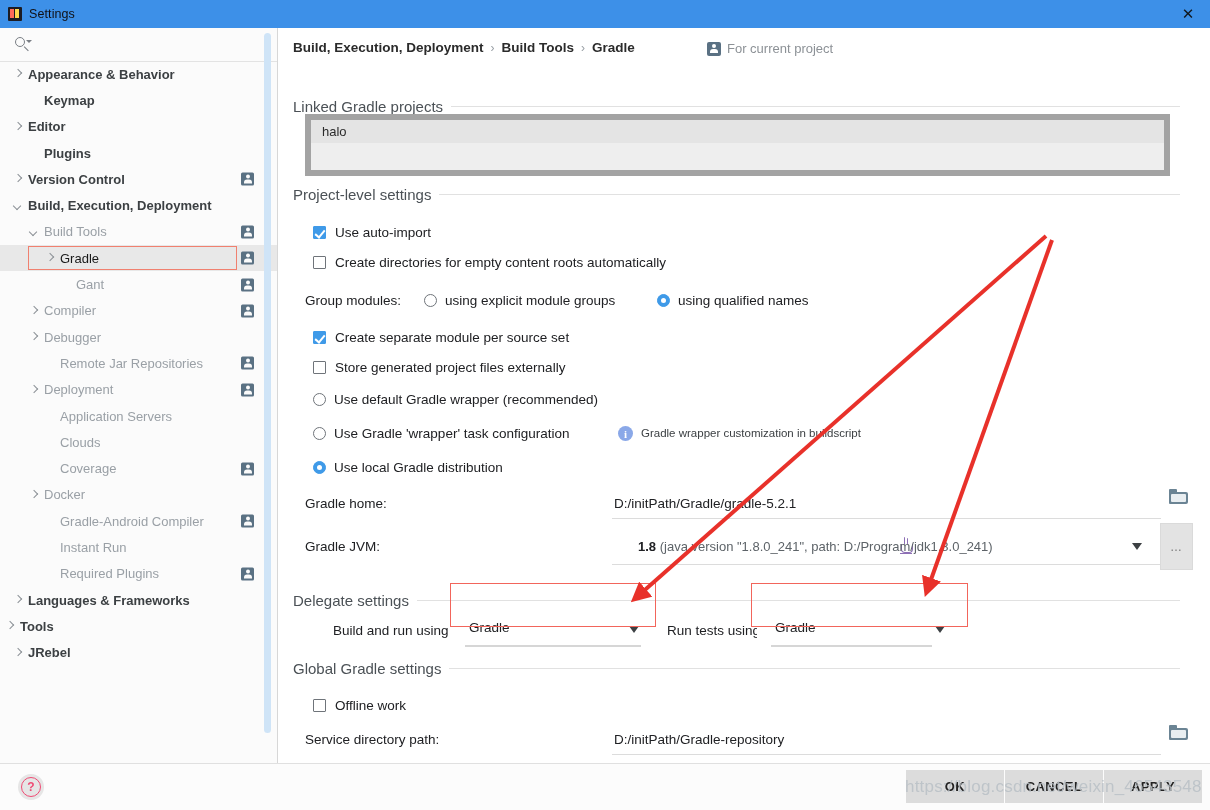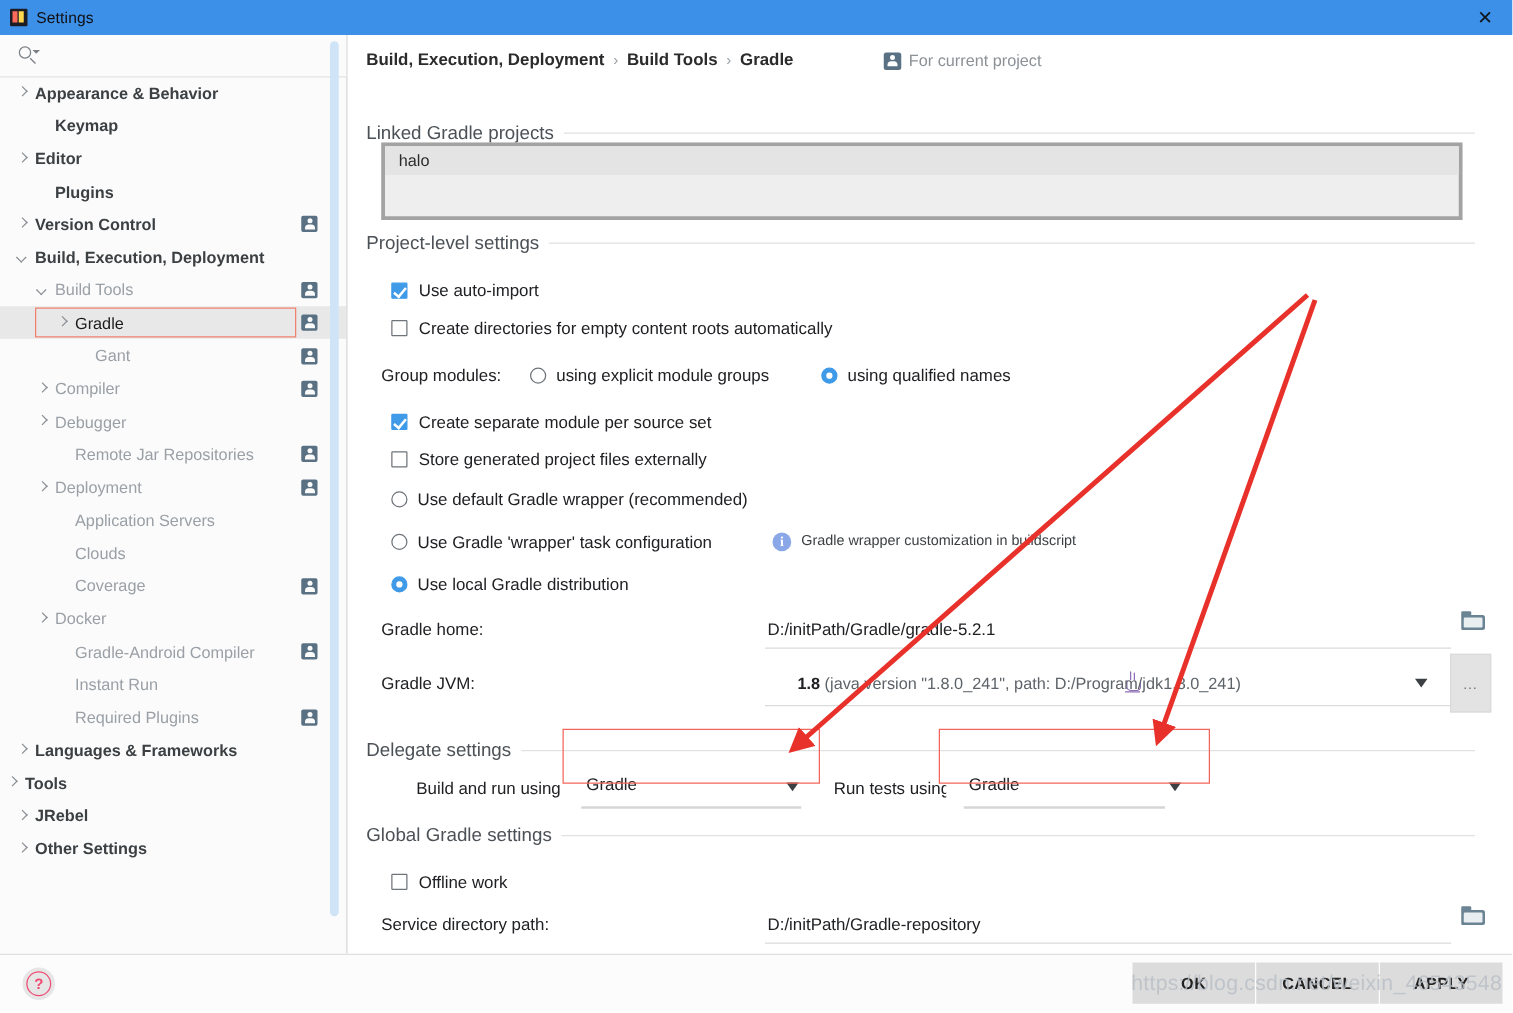--- a/index.html
+++ b/index.html
@@ -135,21 +135,21 @@
     background:#fff;border-radius:3px 3px 0 0;
   }
   #scope-badge .txt{color:#8c9196;font-size:13px;}
   .group-head{
     position:absolute;display:flex;align-items:center;width:100%;
   }
   .group-head .gl{font-size:15px;color:#4b5156;white-space:nowrap;}
   .group-head .gline{flex:1;height:1px;background:#e1e1e1;margin-left:8px;margin-right:18px;}
   #linked-box{
     position:absolute;left:26px;top:86px;width:865px;height:62px;
-    background:#eeeeee;border:3px solid #a3a3a3;box-sizing:border-box;
+    background:#eeeeee;border:6px solid #a3a3a3;box-sizing:border-box;
   }
   #linked-box .litem{
     height:23px;line-height:23px;padding-left:11px;font-size:13px;color:#2b2b2b;
     background:#e4e4e4;
   }
   .cbrow{position:absolute;display:flex;align-items:center;}
   .cbox{
     width:13px;height:13px;border:1.3px solid #6f747a;box-sizing:border-box;
     background:#fff;flex:none;margin-right:9px;border-radius:1px;
   }
@@ -385,24 +385,20 @@
         <span class="arrow right"></span>
         <span class="tlabel">Languages &amp; Frameworks</span>
       </div>
       <div class="tnode bold" style="padding-left: 4px;">
         <span class="arrow right"></span>
         <span class="tlabel">Tools</span>
       </div>
       <div class="tnode bold" style="padding-left: 12px;">
         <span class="arrow right"></span>
         <span class="tlabel">JRebel</span>
-      </div>
-      <div class="tnode bold" style="padding-left: 12px;">
-        <span class="arrow right"></span>
-        <span class="tlabel">Other Settings</span>
       </div>
     </div>
   <div id="sb-scrollbar"></div>
 </div>
 
 <div id="main">
 
   <div id="breadcrumb">
     <span class="crumb">Build, Execution, Deployment</span>
     <span class="sep">›</span>

